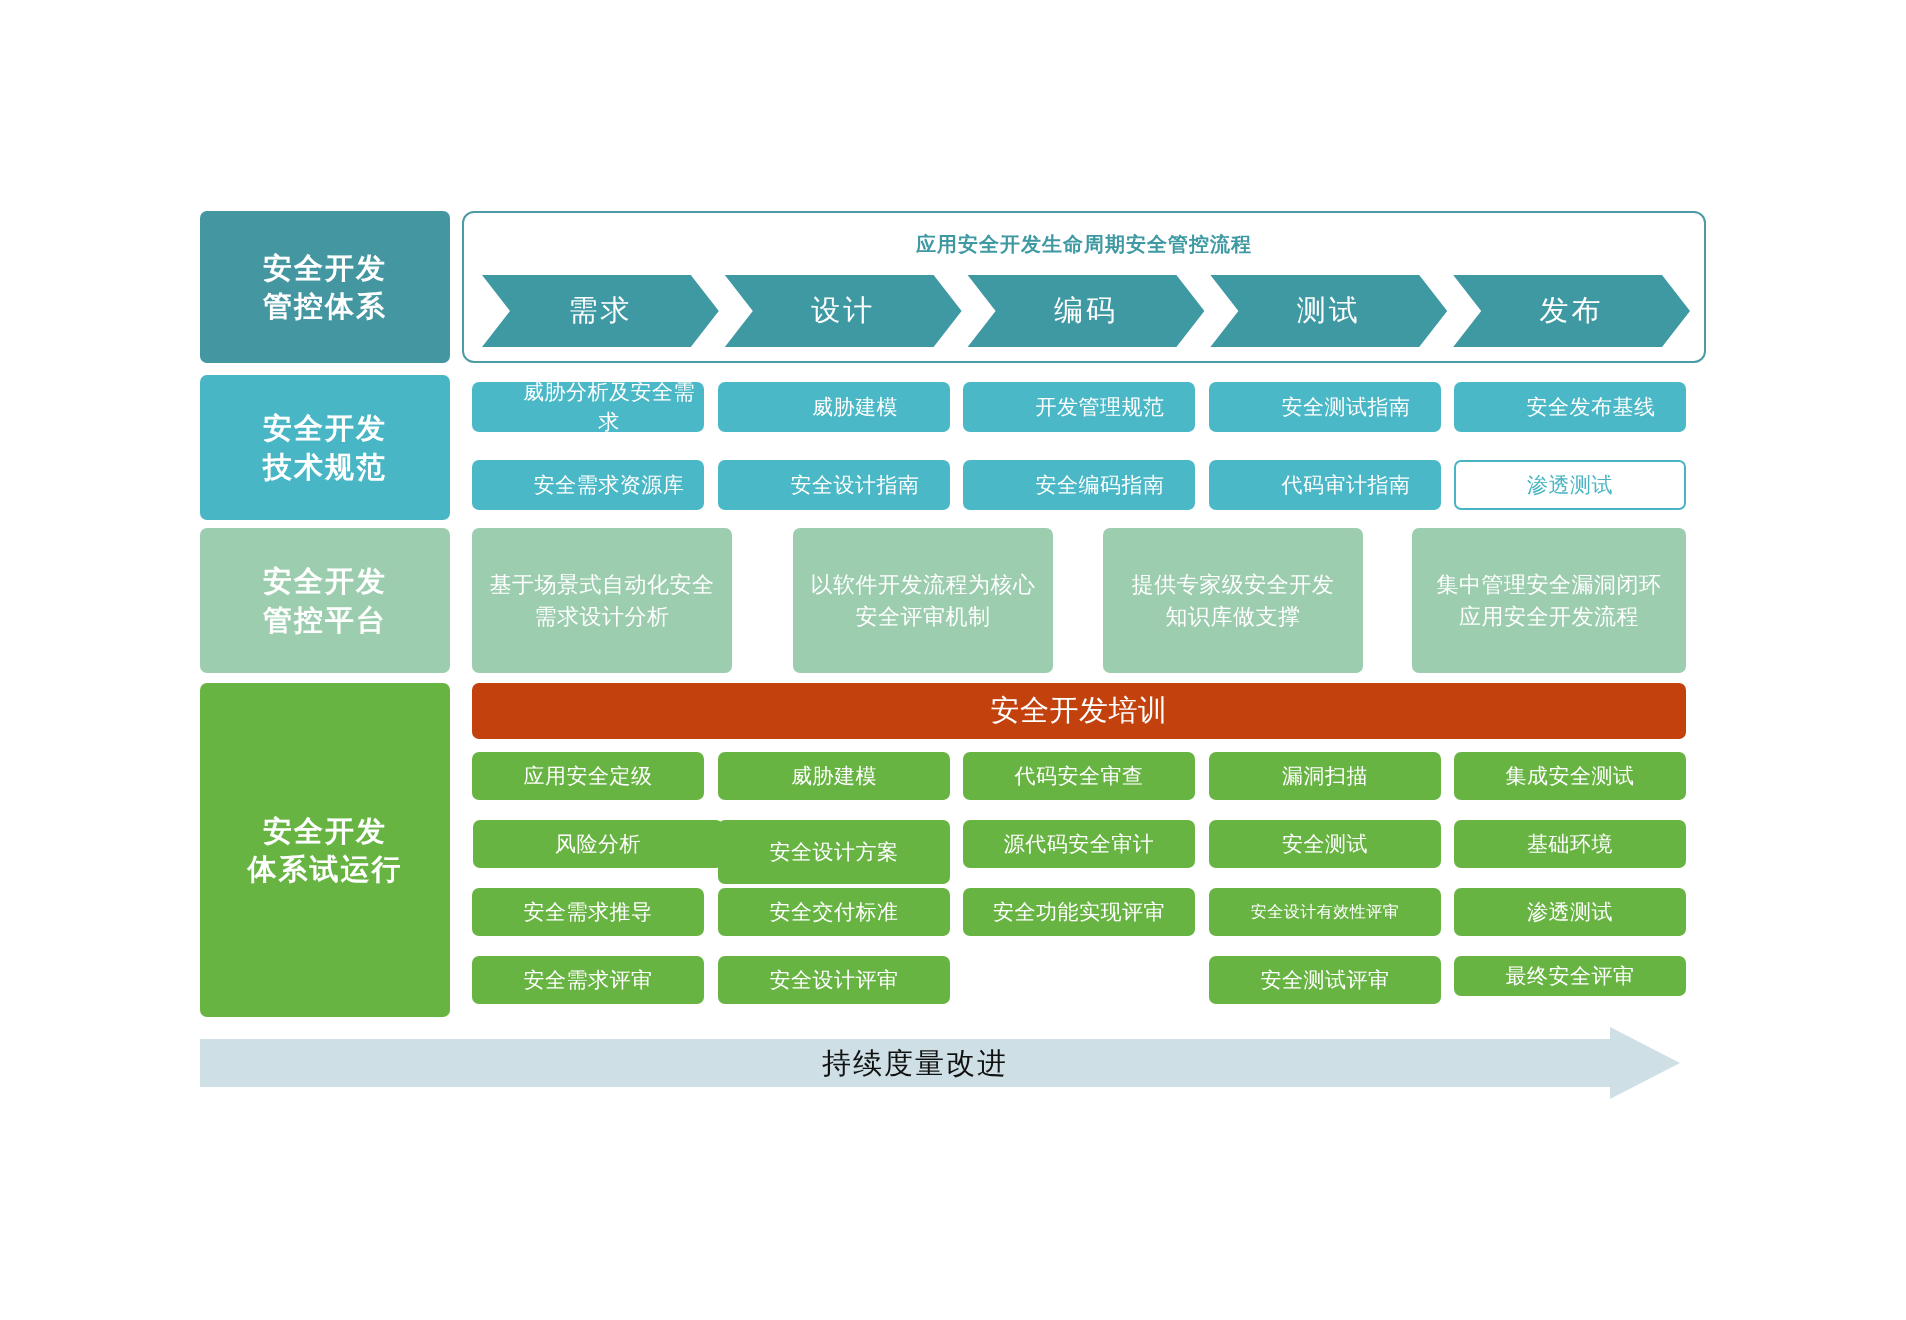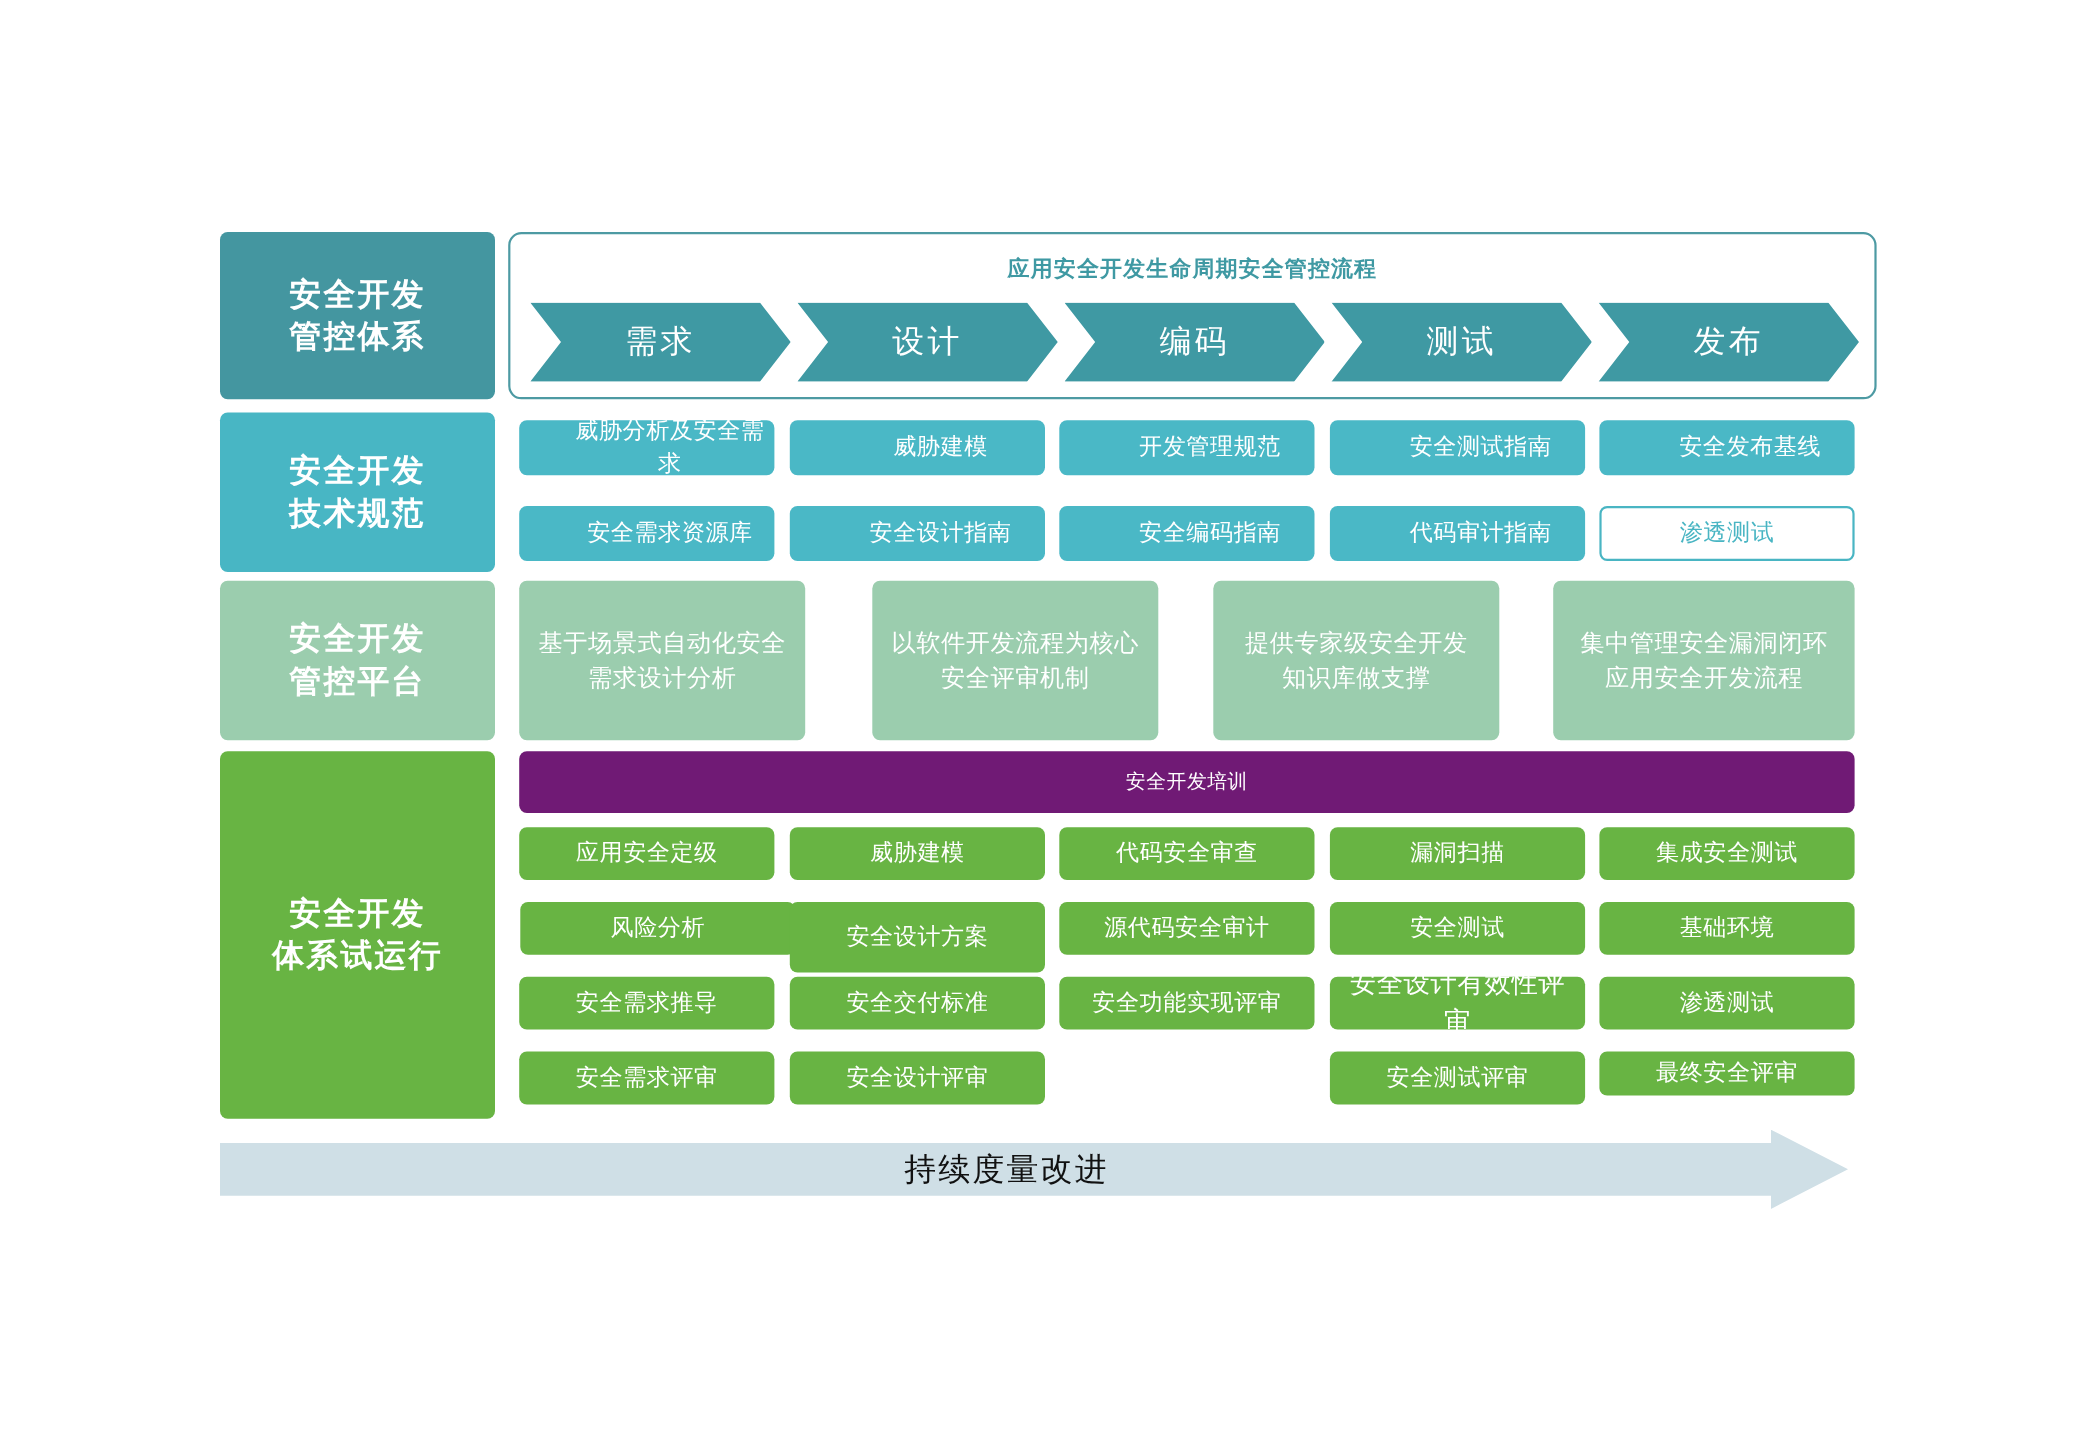--- a/index.html
+++ b/index.html
@@ -81,21 +81,21 @@
     color: #ffffff;
     font-size: 21px;
     line-height: 1.42;
     letter-spacing: 0.5px;
     padding: 2px 6px;
   }
   .tile.cyan  { background: #4ab8c6; padding-left: 48px; }
   .tile.ghost { background: #ffffff; color: #49b5c3; border: 2px solid #49b5c3; }
   .tile.mint  { background: #9bcdae; font-size: 22px; }
   .tile.green { background: #68b443; }
-  .tile.green-wide { background: #701a75; font-size: 18px; }
+  .tile.green-wide { background: #c2410c; font-size: 29px; }
 
   
   #bottom-arrow {
     position: absolute;
     left: 200px; top: 1027px;
     width: 1480px; height: 72px;
     background: #cfdfe6;
     clip-path: polygon(0 12px, calc(100% - 70px) 12px, calc(100% - 70px) 0, 100% 50%, calc(100% - 70px) 100%, calc(100% - 70px) 60px, 0 60px);
     display: flex;
     align-items: flex-start;
@@ -200,21 +200,21 @@
 
   <div class="tile green" style="left:473px;top:820px;width:250px;height:48px;text-align:center;">风险分析</div>
   <div class="tile green" style="left:718px;top:820px;width:232px;height:64px;">安全设计方案</div>
   <div class="tile green" style="left:963px;top:820px;width:232px;height:48px;">源代码安全审计</div>
   <div class="tile green" style="left:1209px;top:820px;width:232px;height:48px;">安全测试</div>
   <div class="tile green" style="left:1454px;top:820px;width:232px;height:48px;">基础环境</div>
 
   <div class="tile green" style="left:472px;top:888px;width:232px;height:48px;">安全需求推导</div>
   <div class="tile green" style="left:718px;top:888px;width:232px;height:48px;">安全交付标准</div>
   <div class="tile green" style="left:963px;top:888px;width:232px;height:48px;">安全功能实现评审</div>
-  <div class="tile green" style="left:1209px;top:888px;width:232px;height:48px;font-size:24px;">安全设计有效性评审</div>
+  <div class="tile green" style="left:1209px;top:888px;width:232px;height:48px;font-size:16px;">安全设计有效性评审</div>
   <div class="tile green" style="left:1454px;top:888px;width:232px;height:48px;">渗透测试</div>
 
   <div class="tile green" style="left:472px;top:956px;width:232px;height:48px;">安全需求评审</div>
   <div class="tile green" style="left:718px;top:956px;width:232px;height:48px;">安全设计评审</div>
   <div class="tile green" style="left:1209px;top:956px;width:232px;height:48px;">安全测试评审</div>
   <div class="tile green" style="left:1454px;top:956px;width:232px;height:40px;">最终安全评审</div>
 
   <div id="bottom-arrow">
     <span id="bottom-arrow-label">持续度量改进</span>
   </div>

